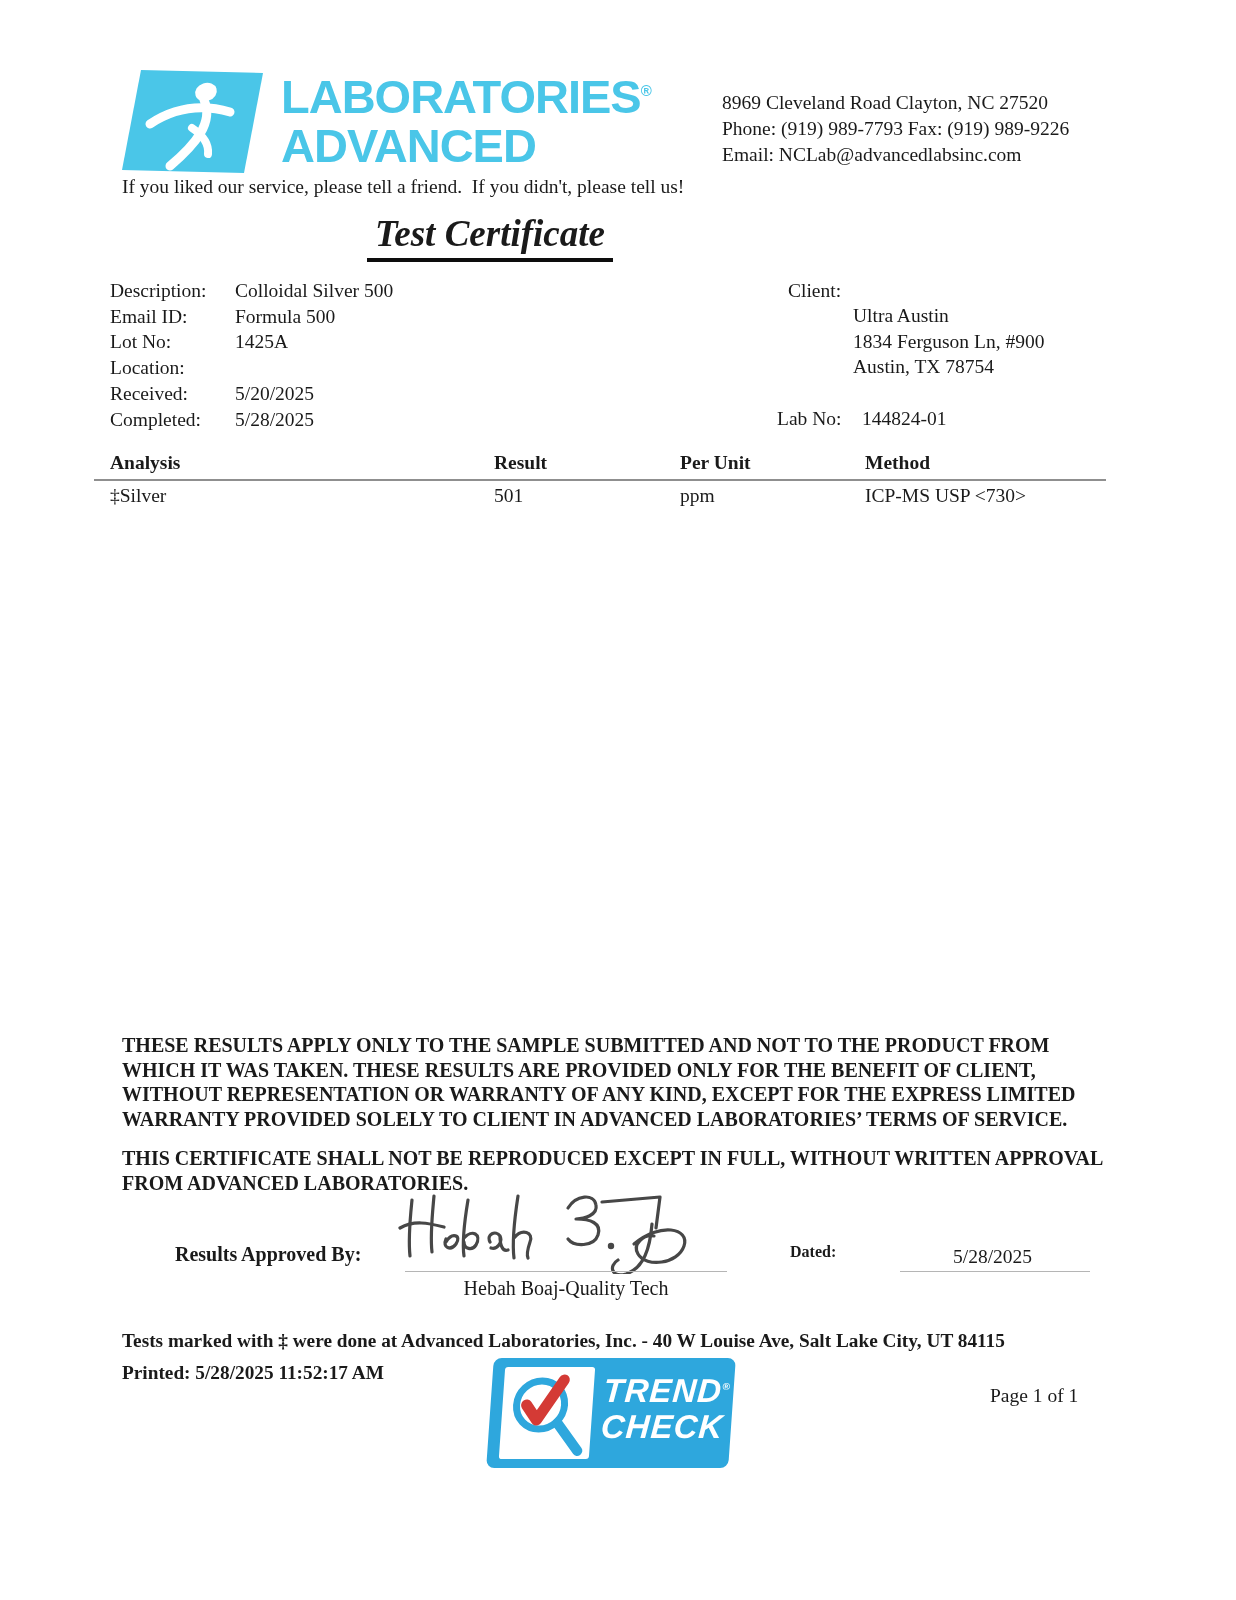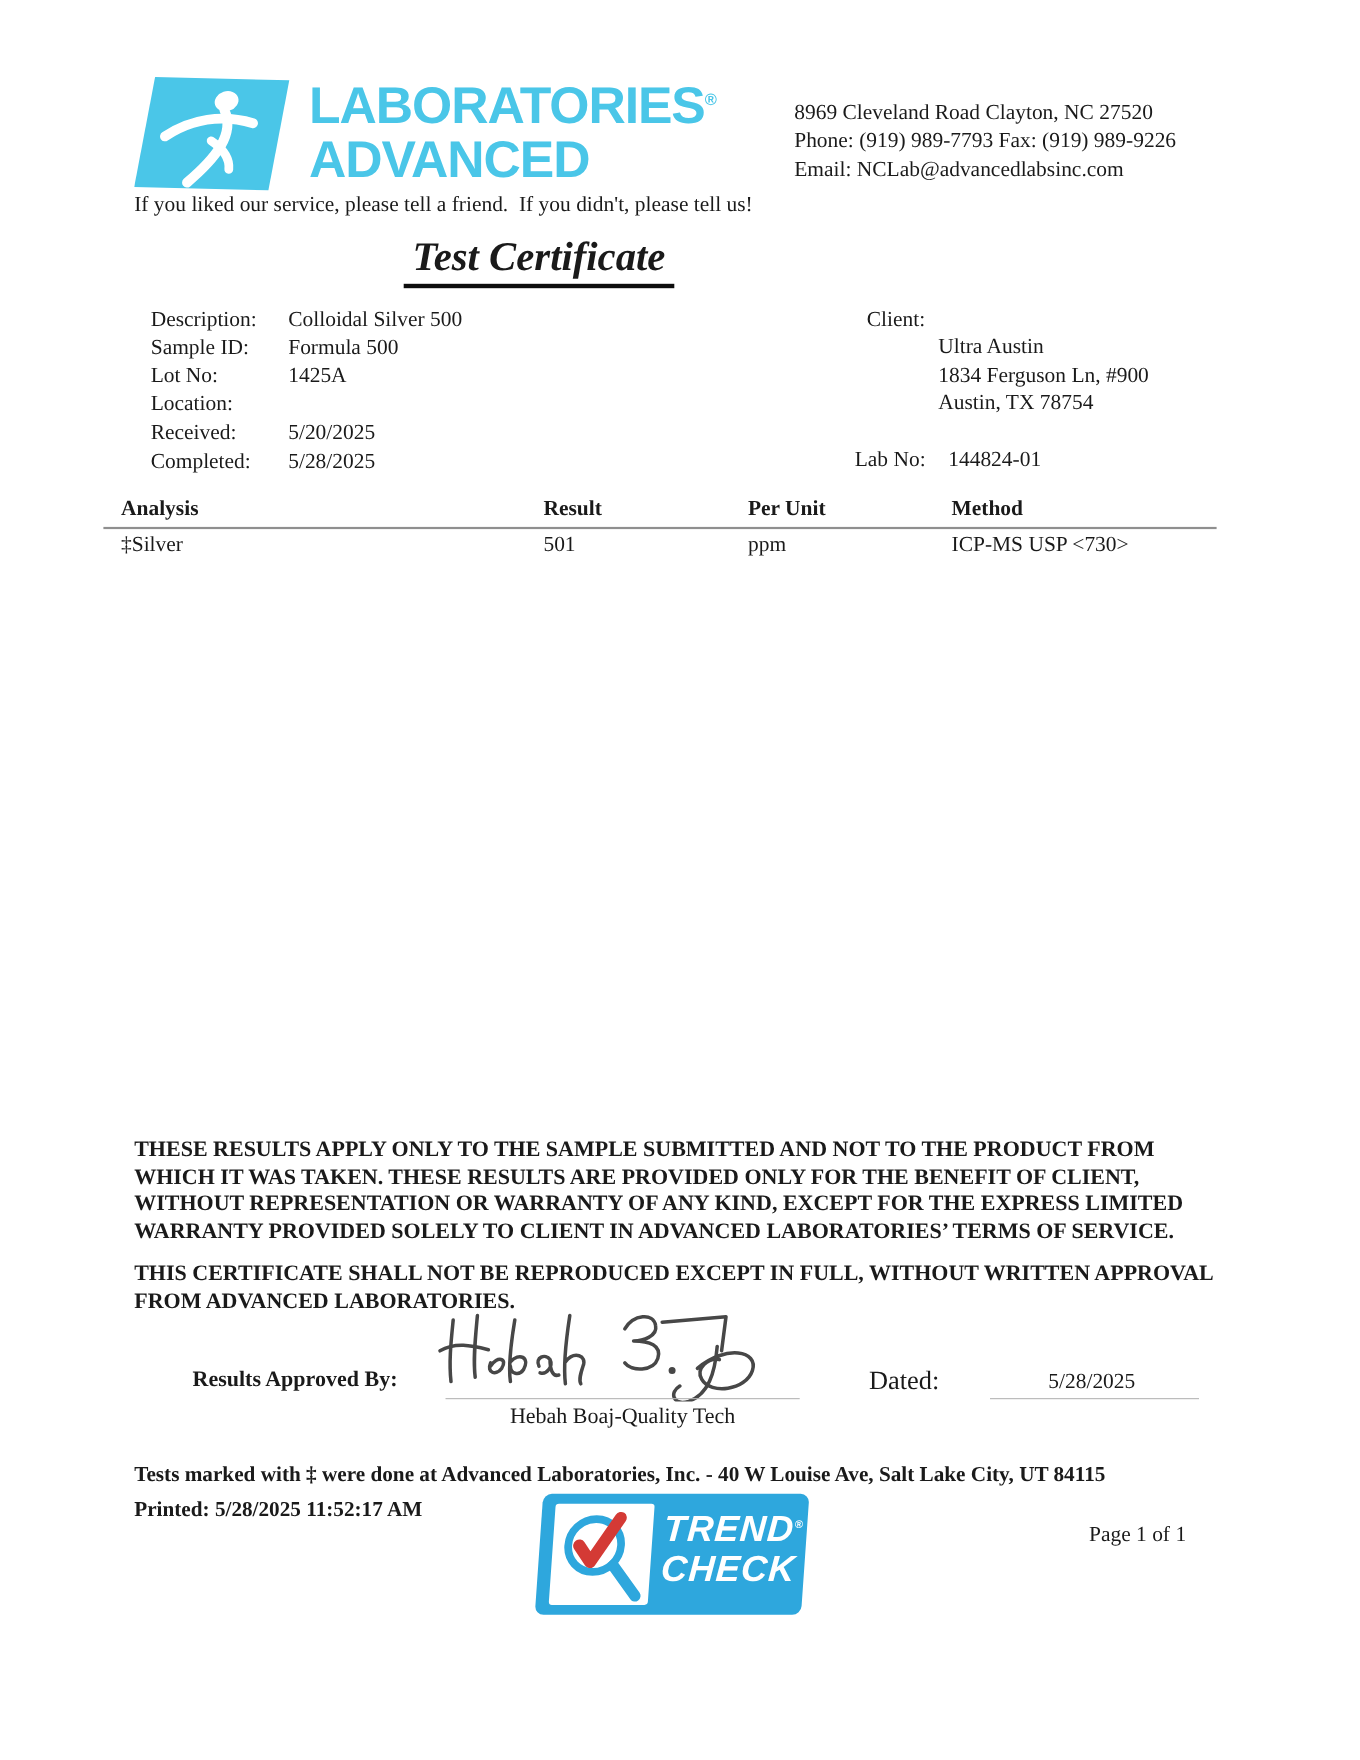--- a/index.html
+++ b/index.html
@@ -19,21 +19,21 @@
   .contact { left:722px; top:90px; font-size:19.5px; line-height:26px; }
   .contact .fda { font-weight:bold; }
 
   
   .title-wrap { left:0; top:212px; width:980px; text-align:center; }
   .title-wrap span { display:inline-block; font-size:37px; font-weight:bold; font-style:italic;
                      border-bottom:4px solid #0d0d0d; padding:0 8px 3px 8px; }
 
   
   .sample { left:110px; top:278px; font-size:19.5px; line-height:25.7px; }
-  .sample .row { display:flex;margin-left:27px; }
+  .sample .row { display:flex; }
   .sample .lbl { width:125px; }
 
   .client-label { left:788px; top:280px; font-size:19.5px; }
   .client-lines { left:853px; top:303px; font-size:19.5px; line-height:25.5px; }
   .labno { left:777px; top:408px; font-size:19.5px; }
   .labno .val { position:absolute; left:75px; top:0; width:200px;margin-left:10px; }
 
   
   .thead { top:452px; font-size:19.5px; font-weight:bold; }
   .trow  { top:485px; font-size:19.5px; }
@@ -44,21 +44,21 @@
   
   .disc { left:122px; width:992px; font-weight:bold; font-size:20px; line-height:24.6px; }
   .disc1 { top:1033px; }
   .disc2 { top:1146px; }
 
   
   .approve-lbl { left:175px; top:1243px; font-size:20px; font-weight:bold; }
   .sig-svg { left:398px; top:1186px; width:330px; height:88px; }
   .sig-line { left:405px; top:1271px; width:322px; border-top:1.5px solid #b5b5b5; height:0; }
   .signer { left:405px; top:1277px; width:322px; text-align:center; font-size:20px; }
-  .dated-lbl { left:790px; top:1243px; font-size:24px; font-weight:normal; }
+  .dated-lbl { left:790px; top:1243px; font-size:16px; font-weight:bold; }
   .dated-val { left:953px; top:1246px; font-size:19.5px; }
   .date-line { left:900px; top:1271px; width:190px; border-top:1.5px solid #b5b5b5; height:0; }
 
   
   .tests-note { left:122px; top:1330px; font-size:19.3px; font-weight:bold; }
   .printed { left:122px; top:1362px; font-size:19.3px; font-weight:bold; }
   .pageno { left:990px; top:1385px; font-size:19.5px; }
 
   .tc-logo { left:490px; top:1358px; width:242px; height:110px; background:#2ea7dd;
              transform:skewX(-4deg); border-radius:8px; }
@@ -94,21 +94,21 @@
 <div class="abs title-wrap">
   <span>Test Certificate</span>
 </div>
 
 <div class="abs sample">
   <div class="row">
     <span class="lbl">Description:</span>
     <span>Colloidal Silver 500</span>
   </div>
   <div class="row">
-    <span class="lbl">Sample ID:</span>
+    <span class="lbl">Email ID:</span>
     <span>Formula 500</span>
   </div>
   <div class="row">
     <span class="lbl">Lot No:</span>
     <span>1425A</span>
   </div>
   <div class="row">
     <span class="lbl">Location:</span>
     <span></span>
   </div>

